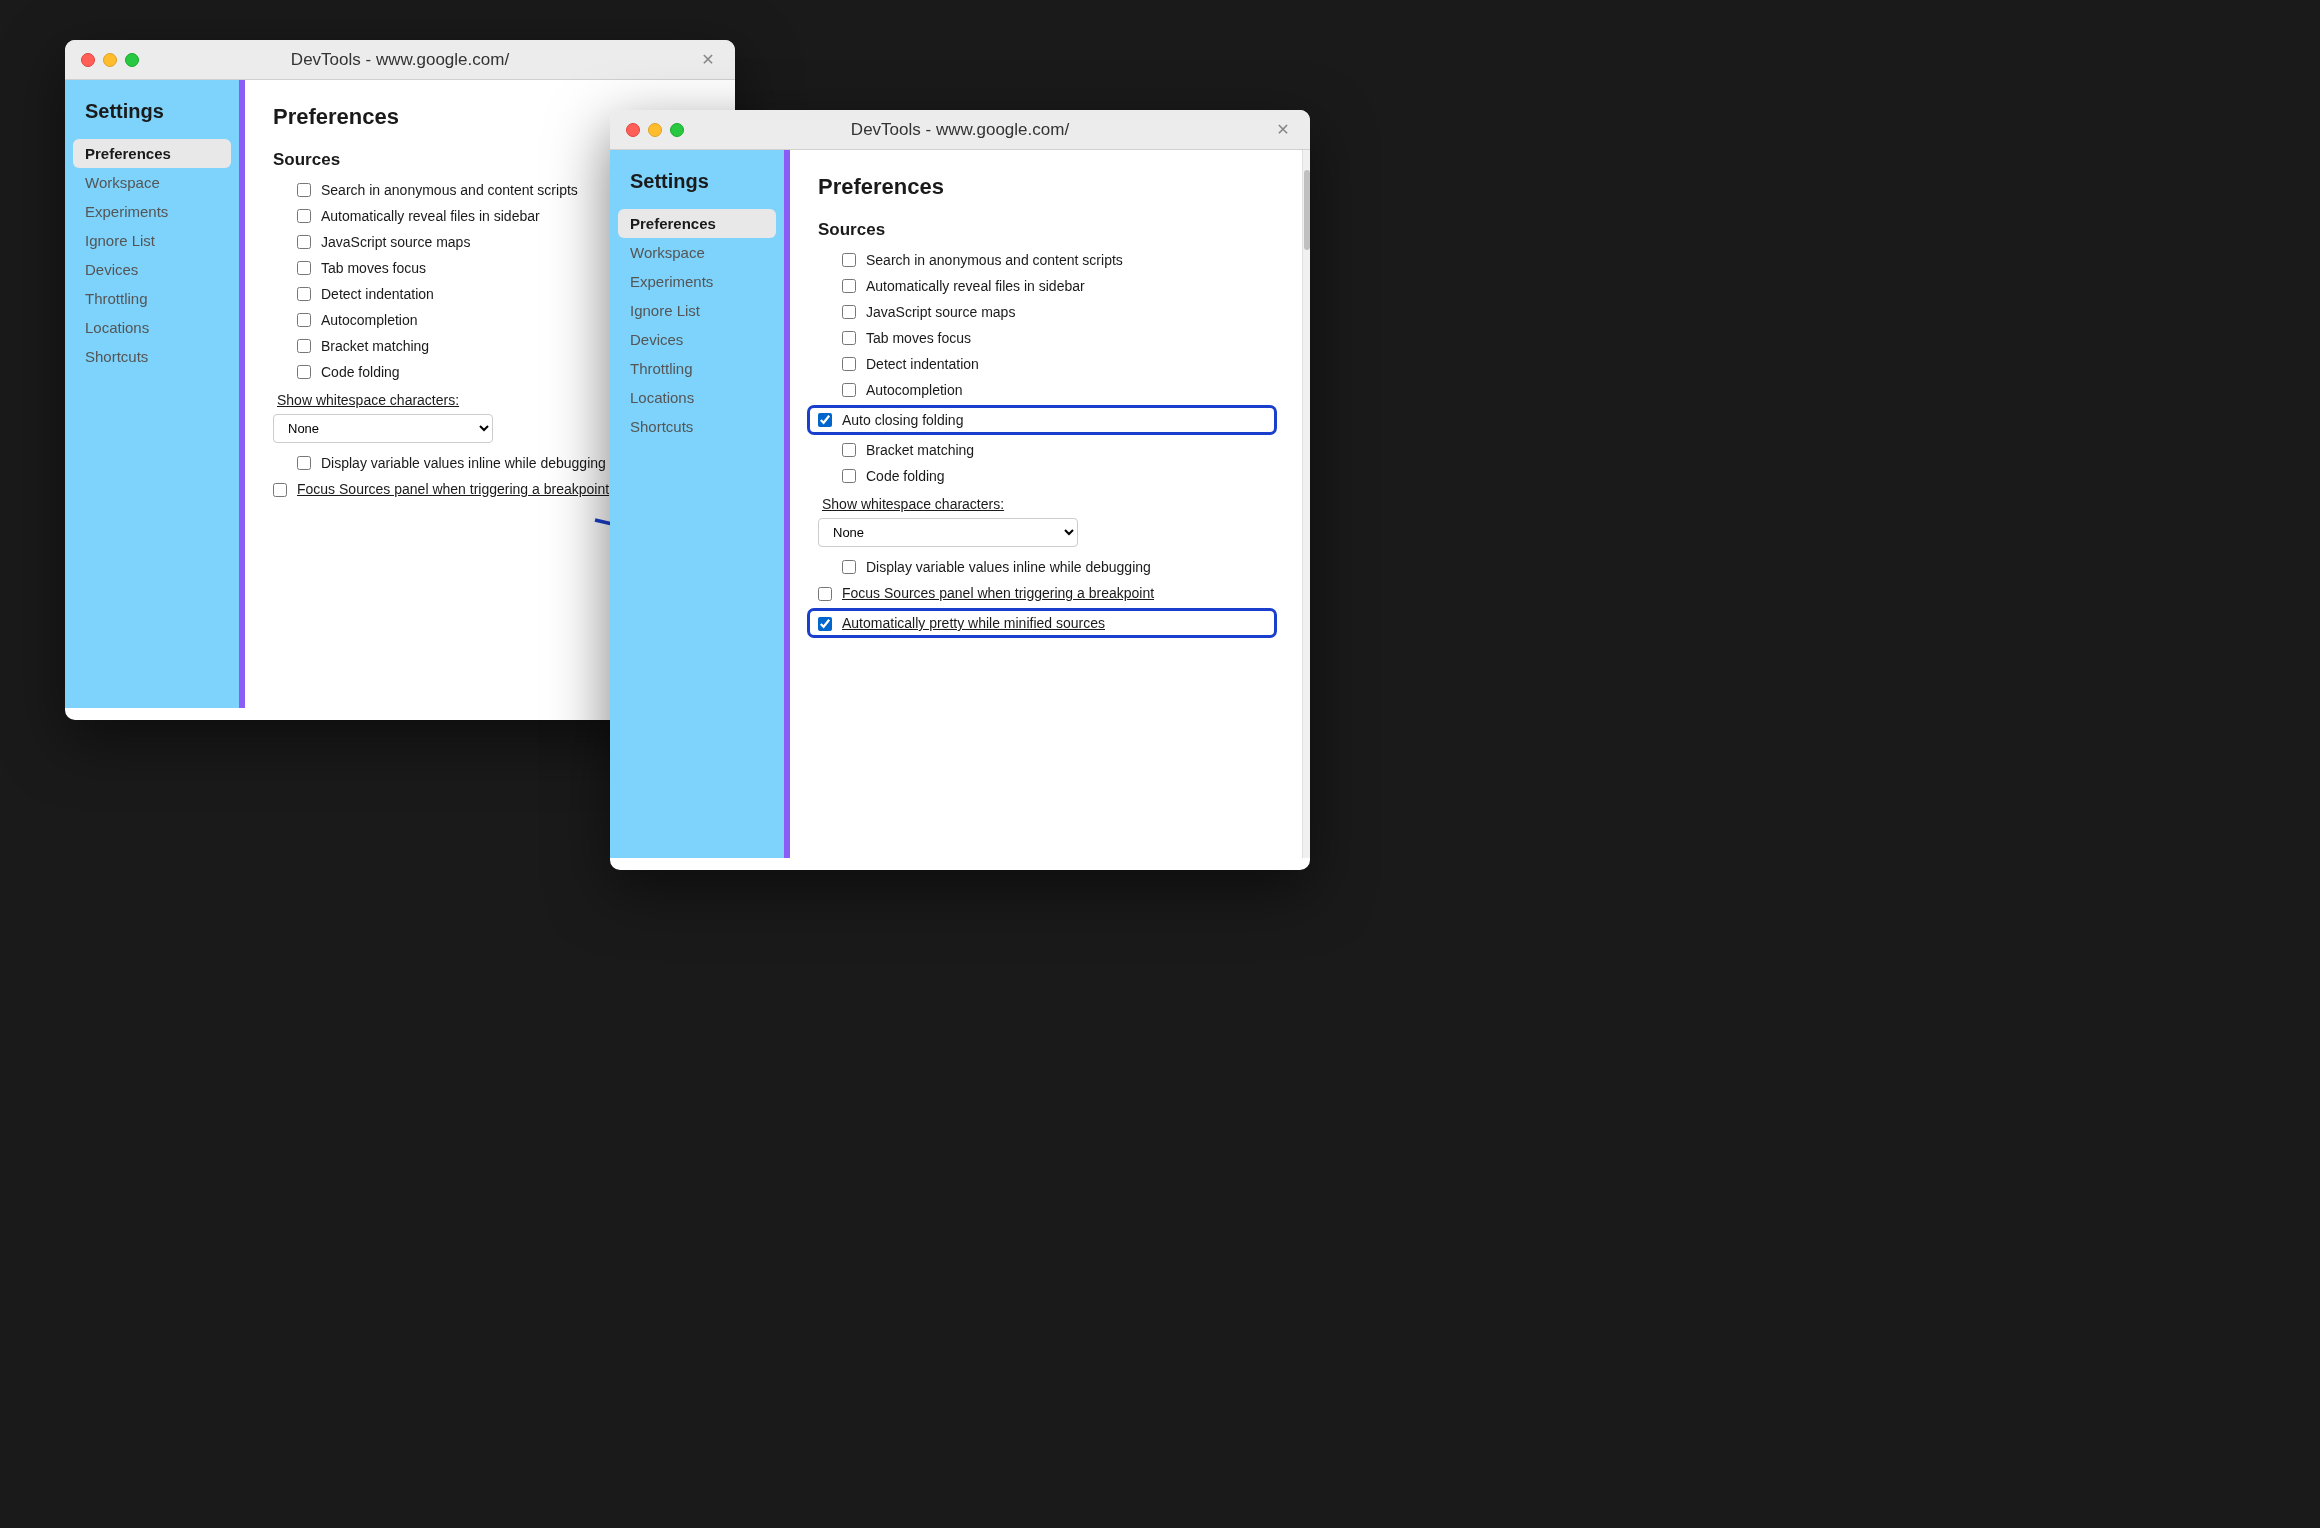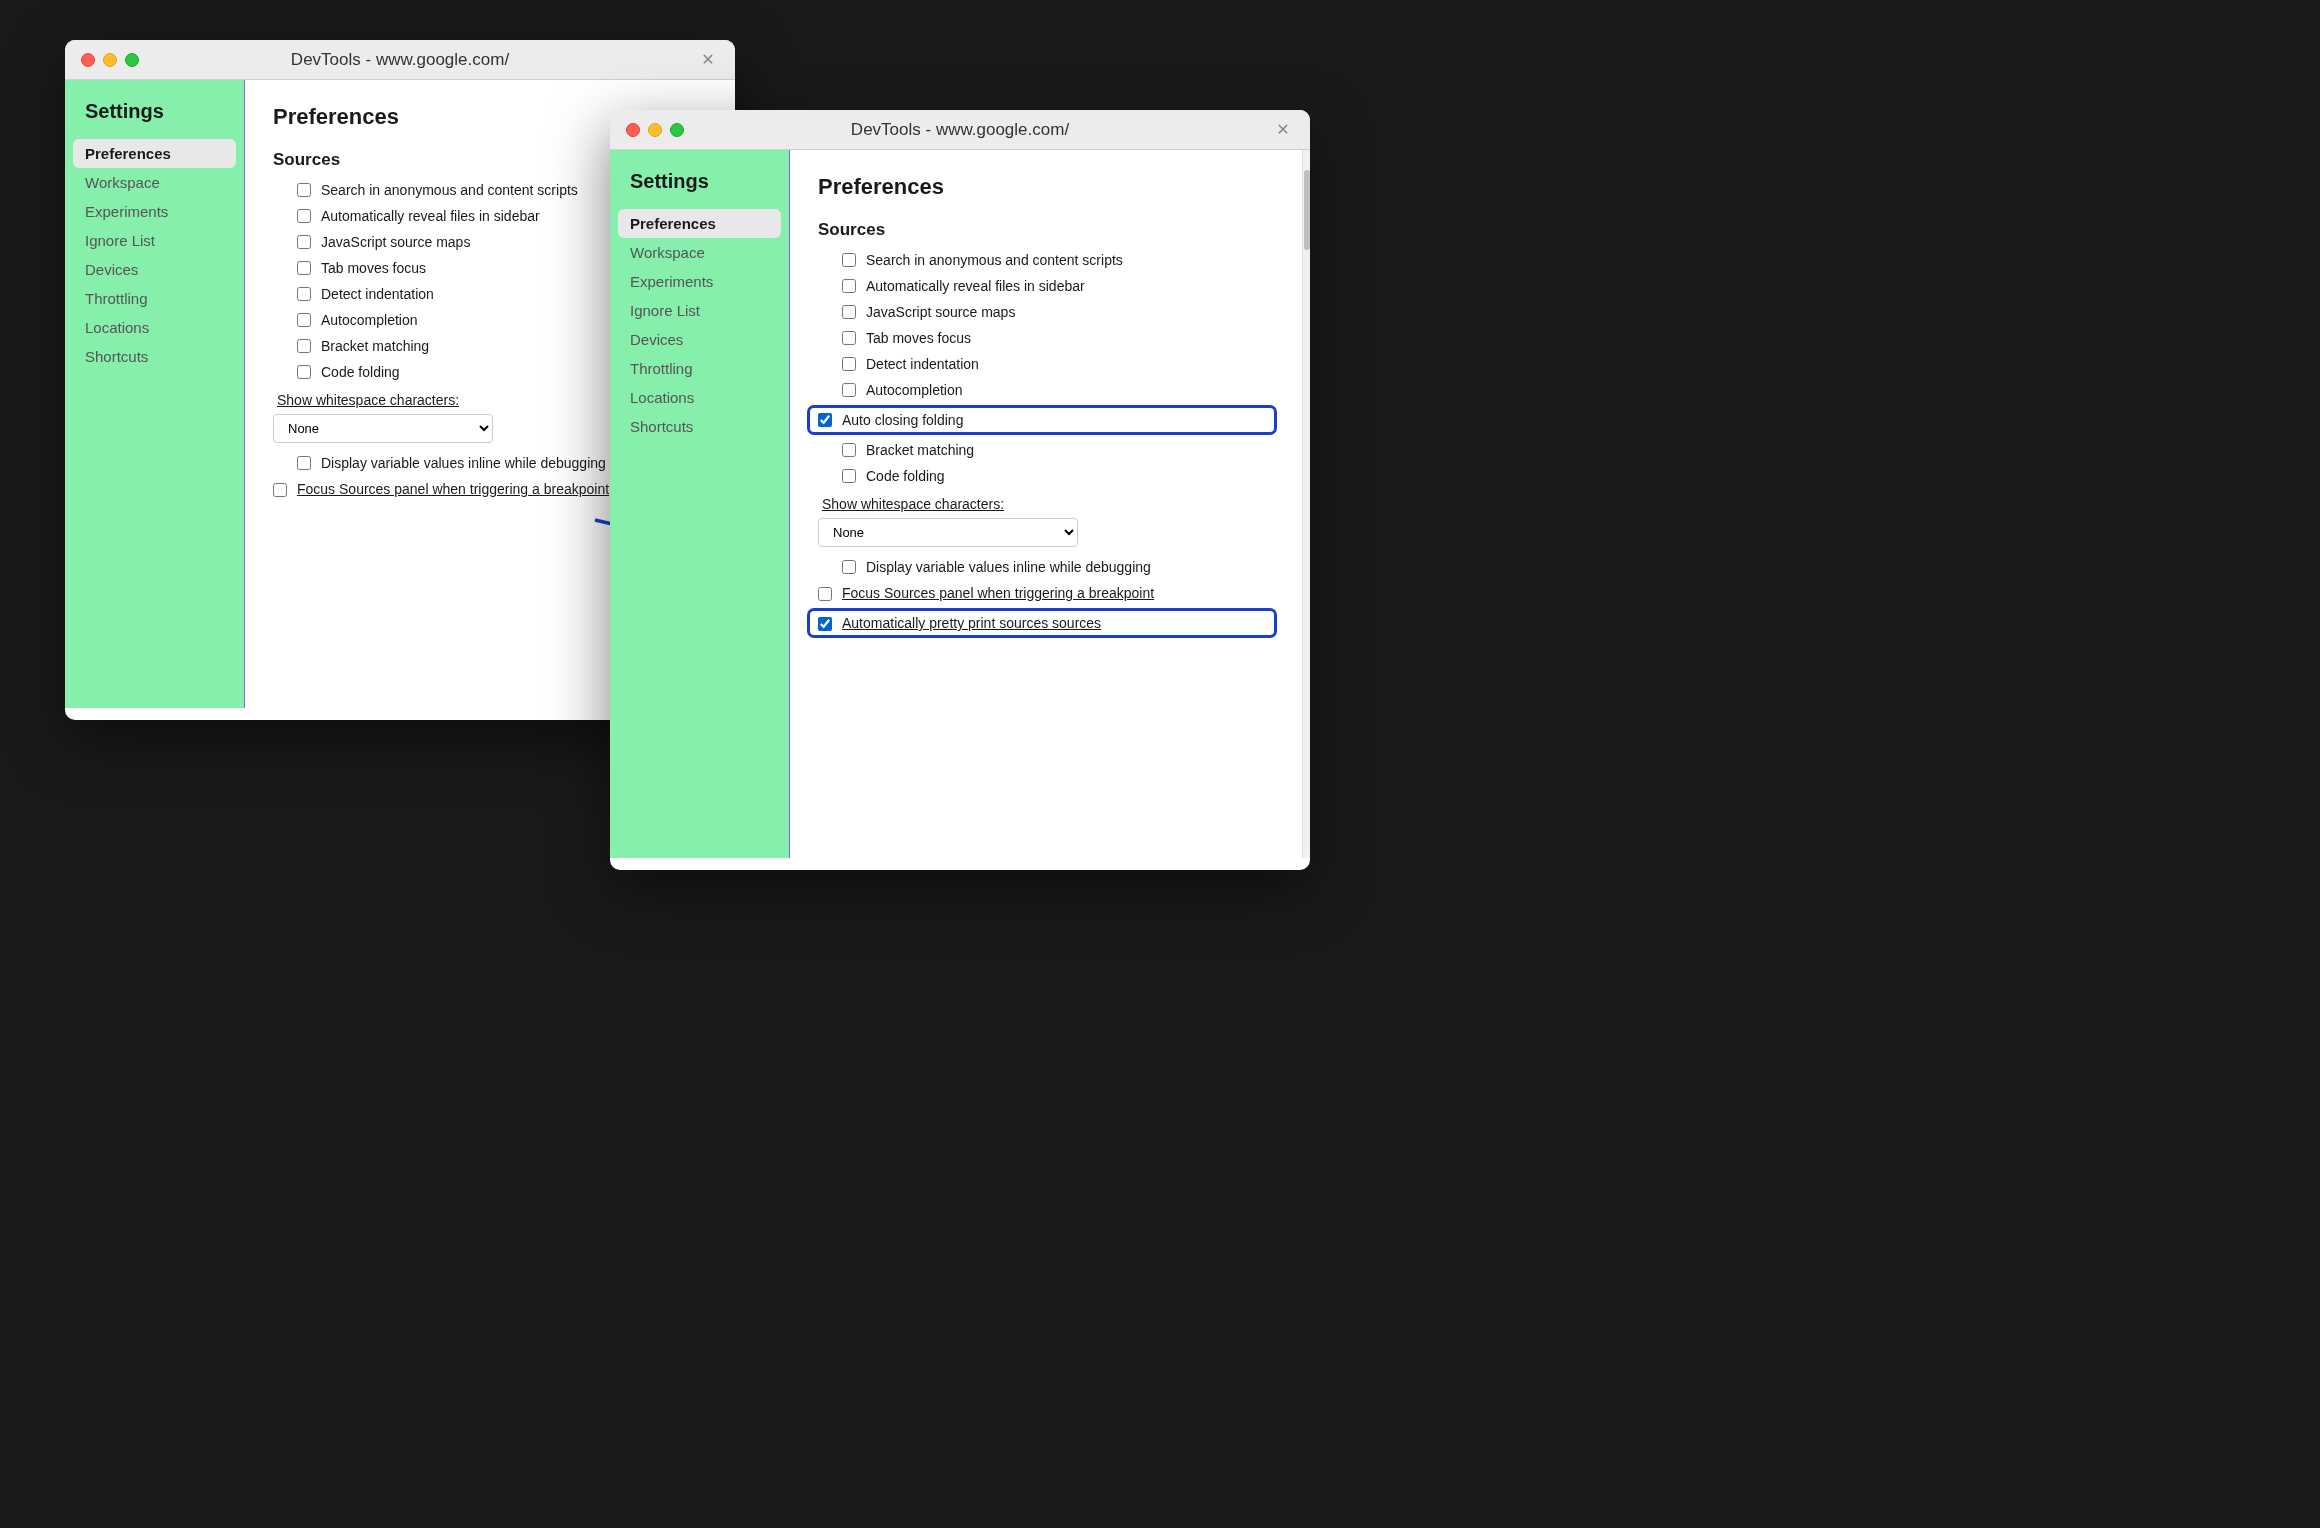--- a/index.html
+++ b/index.html
@@ -72,23 +72,23 @@
 
     .window-body {
       display: flex;
       height: calc(100% - 52px);
     }
 
     
     .sidebar {
       width: 180px;
       min-width: 180px;
-      background: #86efac;
+      background: #7dd3fc;
       padding: 20px 0;
-      border-right: 1px solid #8b5cf6;
+      border-right: 6px solid #8b5cf6;
     }
 
     .sidebar-title {
       font-size: 20px;
       font-weight: 600;
       color: #1a1a1a;
       padding: 0 20px 16px 20px;
     }
 
     .sidebar-item {
@@ -395,20 +395,20 @@
         <input type="checkbox" style="">
         <span>Display variable values inline while debugging</span>
       </div>
       <div class="multiline-checkbox">
         <input type="checkbox" style="">
         <span>Focus Sources panel when triggering a breakpoint</span>
       </div>
 
       <div class="multiline-checkbox highlighted" style="outline:3px solid #1a3fcc;border-radius:4px;padding:4px 8px;margin-left:-8px;display:flex;align-items:flex-start;gap:10px;">
         <input type="checkbox" checked="" style="margin-top: 2px;">
-        <span>Automatically pretty print sources sources</span>
+        <span>Automatically pretty while minified sources</span>
       </div>
     </div>
     <div class="scrollbar">
       <div class="scrollbar-thumb"></div>
     </div>
   </div>
 </div>
 
 </body></html>

